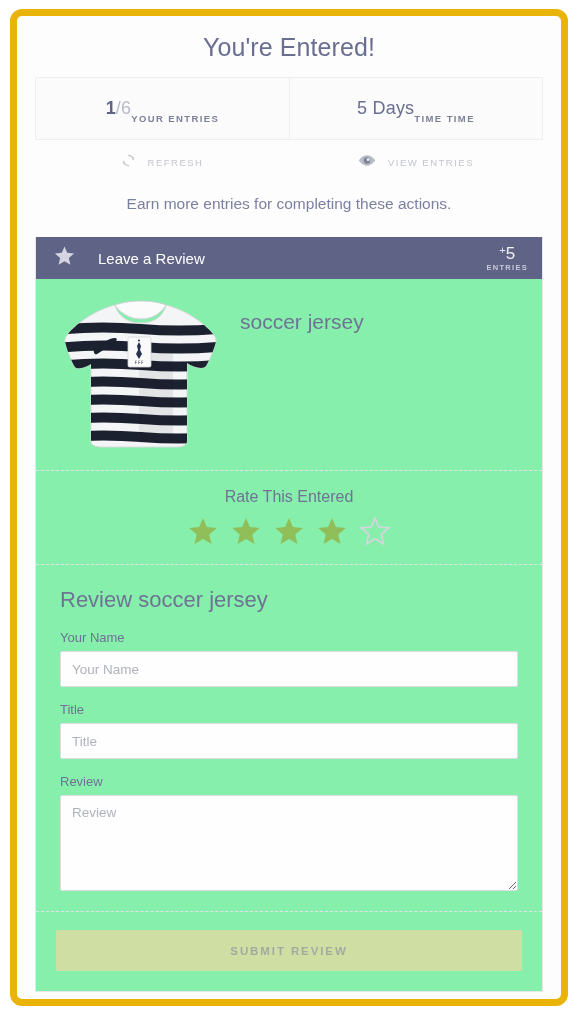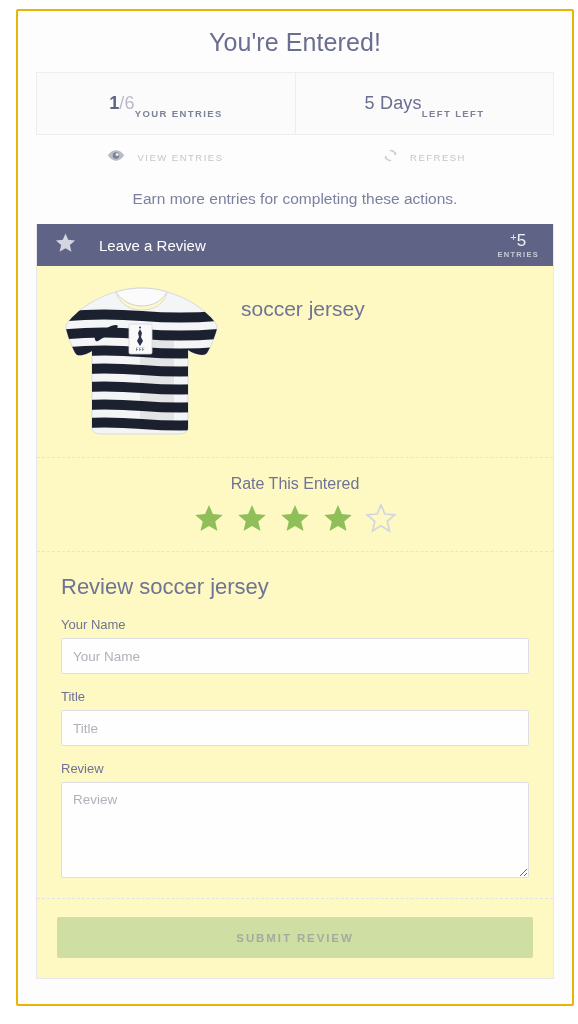--- a/index.html
+++ b/index.html
@@ -16,27 +16,27 @@
     position: relative;
     width: 578px;
     height: 1024px;
     background: #ffffff;
     overflow: hidden;
   }
 
   
   .widget {
     position: absolute;
-    left: 16px;
+    left: 10px;
     top: 9px;
     width: 558px;
     height: 997px;
     background: #fdfdfd;
-    border: 2px solid #eab308;
-    border-radius: 2px;
+    border: 7px solid #eab308;
+    border-radius: 12px;
   }
 
   
   .page-title {
     text-align: center;
     color: #6a6e90;
     font-size: 25px;
     font-weight: 400;
     letter-spacing: 0.1px;
     padding-top: 17px;
@@ -101,24 +101,24 @@
   .subheading {
     text-align: center;
     color: #7c80a0;
     font-size: 15.5px;
     font-weight: 400;
     padding: 11px 0 16px;
   }
 
   
   .card {
-    margin: 0 18px;
+    margin: 8px 18px;
     border: 1px solid #e8e8ec;
     border-top: none;
-    background: #fef9c3;
+    background: #86efac;
   }
   .card-header {
     background: #5f6386;
     height: 42px;
     display: flex;
     align-items: center;
     padding: 0 14px 0 18px;
     cursor: pointer;
   }
   .card-header .star-ico { margin-right: 23px; }
@@ -249,45 +249,45 @@
       <div class="stat">
         <div class="stat-value">
           <span class="num">1</span><span class="den">/6</span>
         </div>
         <div class="stat-label">YOUR ENTRIES</div>
       </div>
       <div class="stat">
         <div class="stat-value">
           <span class="num" style="font-weight:400;color:#6a6e90">5 Days</span>
         </div>
-        <div class="stat-label">LEFT LEFT</div>
+        <div class="stat-label">TIME TIME</div>
       </div>
     </div>
 
     <div class="actions">
-      <div class="action">
-        <span class="ico">
-          <svg width="18" height="13" viewBox="0 0 20 13">
-            <path d="M10 0.8 C4.4 0.8 1 6.5 1 6.5 S4.4 12.2 10 12.2 S19 6.5 19 6.5 S15.6 0.8 10 0.8 Z" fill="#b9bcc7"></path>
-            <circle cx="10" cy="6.5" r="3.6" fill="#7e8294"></circle>
-            <circle cx="11.3" cy="5.3" r="1.7" fill="#e9eaee"></circle>
-          </svg>
-        </span>
-        <span class="action-label">VIEW ENTRIES</span>
-      </div>
       <div class="action">
         <span class="ico">
           <svg width="15" height="15" viewBox="0 0 16 16">
             <path d="M8 2.6 A5.4 5.4 0 0 1 13.2 7" fill="none" stroke="#c9cbd4" stroke-width="1.5" stroke-linecap="round"></path>
             <path d="M8 13.4 A5.4 5.4 0 0 1 2.8 9" fill="none" stroke="#c9cbd4" stroke-width="1.5" stroke-linecap="round"></path>
             <path d="M13.2 7 L11.3 5.4 L14.7 4.6 Z" fill="#c9cbd4"></path>
             <path d="M2.8 9 L4.7 10.6 L1.3 11.4 Z" fill="#c9cbd4"></path>
           </svg>
         </span>
         <span class="action-label">REFRESH</span>
+      </div>
+      <div class="action">
+        <span class="ico">
+          <svg width="18" height="13" viewBox="0 0 20 13">
+            <path d="M10 0.8 C4.4 0.8 1 6.5 1 6.5 S4.4 12.2 10 12.2 S19 6.5 19 6.5 S15.6 0.8 10 0.8 Z" fill="#b9bcc7"></path>
+            <circle cx="10" cy="6.5" r="3.6" fill="#7e8294"></circle>
+            <circle cx="11.3" cy="5.3" r="1.7" fill="#e9eaee"></circle>
+          </svg>
+        </span>
+        <span class="action-label">VIEW ENTRIES</span>
       </div>
     </div>
 
     <div class="subheading">Earn more entries for completing these actions.</div>
 
     <div class="card">
 
       <div class="card-header">
         <span class="star-ico">
           <svg width="21" height="20" viewBox="0 0 24 23">

